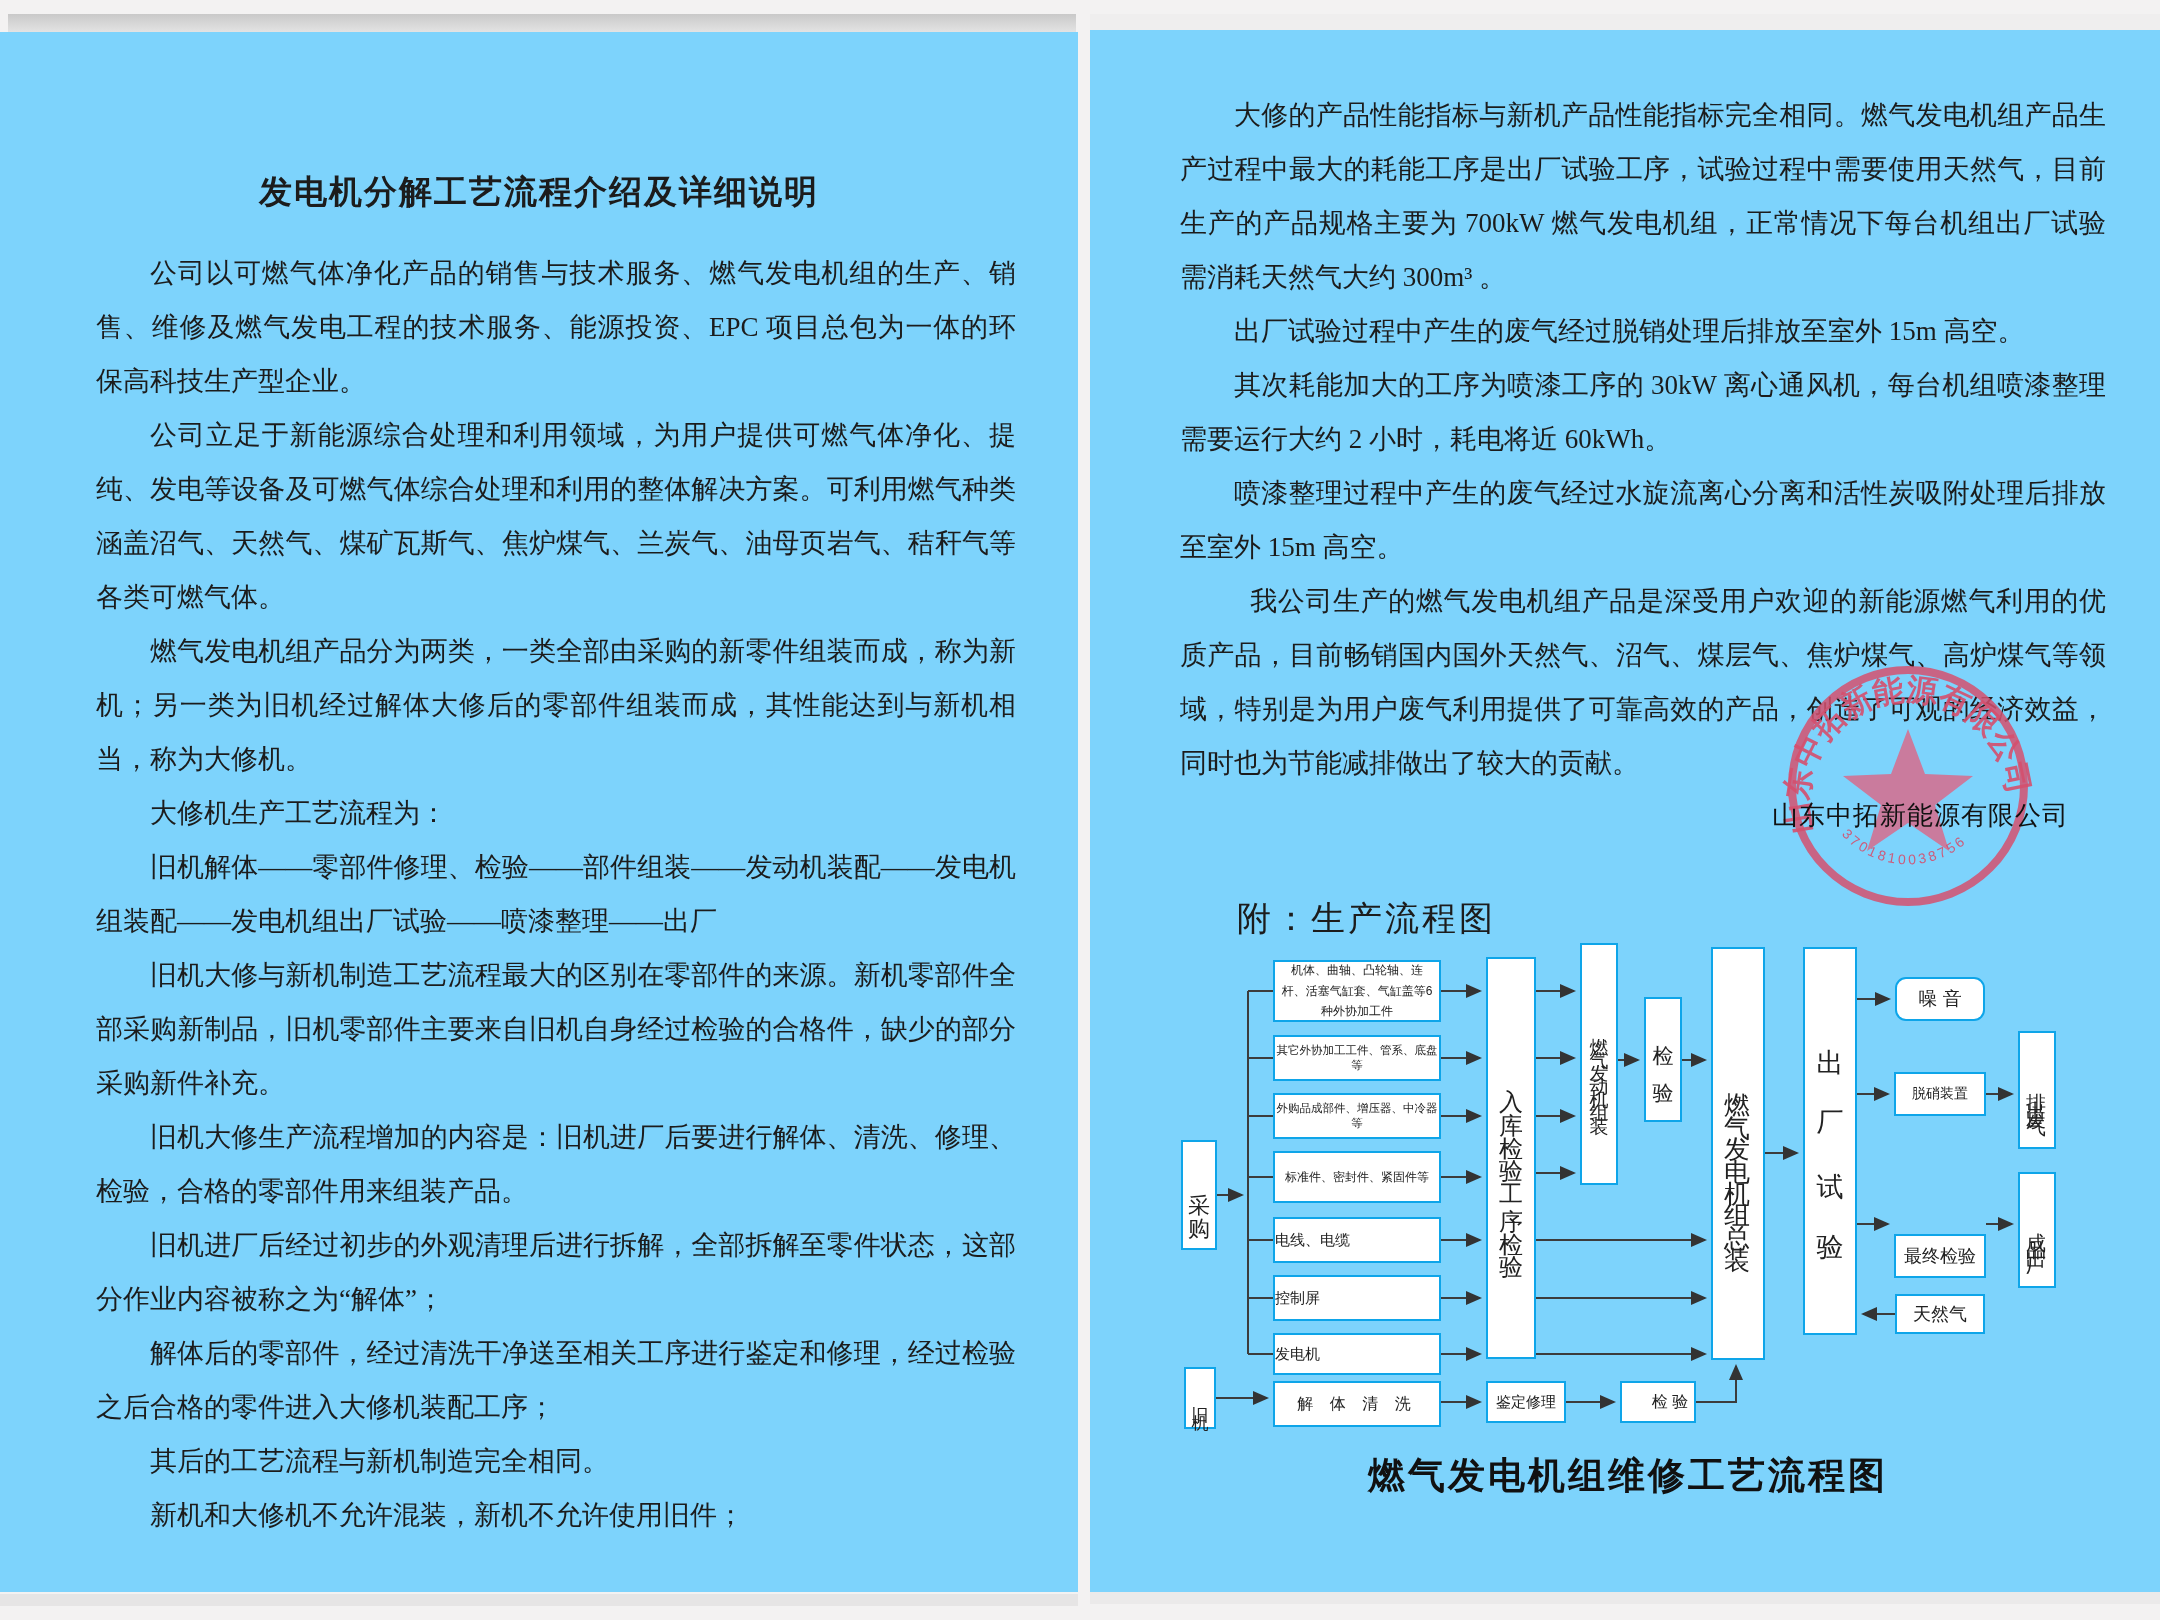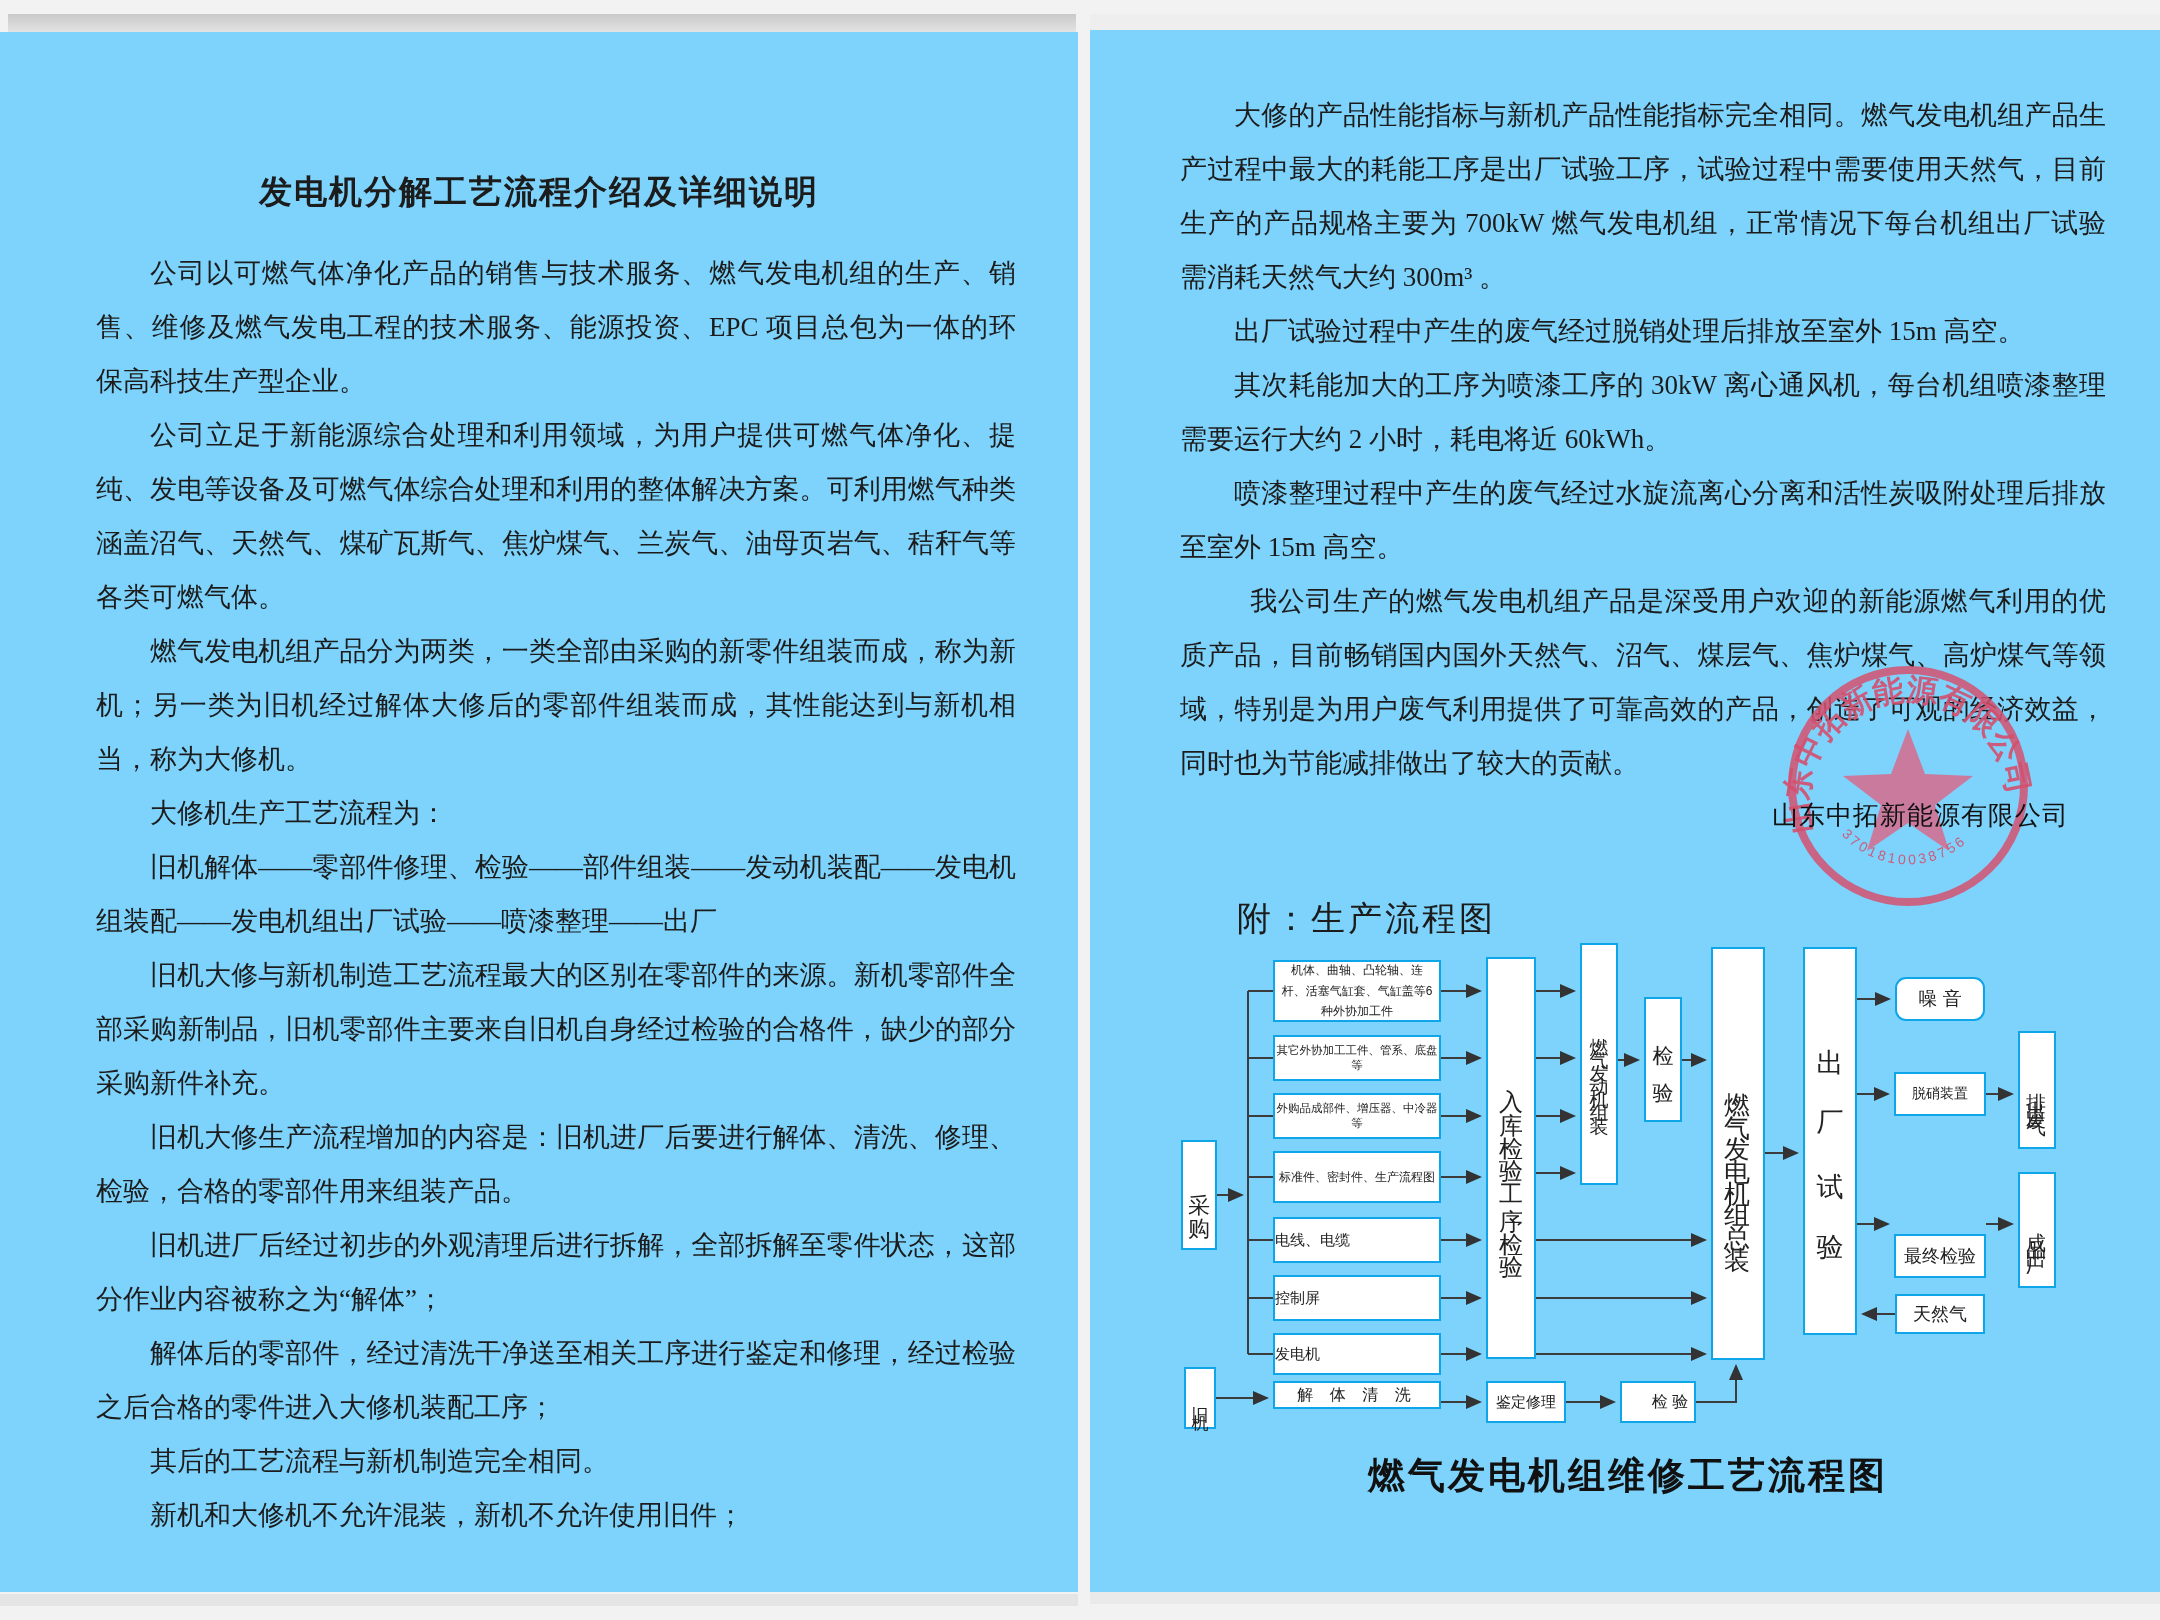--- a/index.html
+++ b/index.html
@@ -138,39 +138,39 @@
           <path d="M398,497 H446" marker-end="url(#ah)"></path>
           <path d="M528,497 H568 V461" marker-end="url(#ah)"></path>
         </g>
       </svg>
 
       <div class="fnode vtext" style="left:13px;top:235px;width:36px;height:110px;font-size:22px;letter-spacing:24px;padding-top:10px;">采购</div>
 
       <div class="fnode" style="left:105px;top:55px;width:168px;height:62px;font-size:12px;line-height:1.7;padding:2px 6px;">机体、曲轴、凸轮轴、连杆、活塞气缸套、气缸盖等6种外协加工件</div>
       <div class="fnode" style="left:105px;top:130px;width:168px;height:46px;font-size:11.5px;">其它外协加工工件、管系、底盘等</div>
       <div class="fnode" style="left:105px;top:188px;width:168px;height:46px;font-size:11.5px;">外购品成部件、增压器、中冷器等</div>
-      <div class="fnode" style="left:105px;top:246px;width:168px;height:52px;font-size:12px;">标准件、密封件、生产流程图</div>
+      <div class="fnode" style="left:105px;top:246px;width:168px;height:52px;font-size:12px;">标准件、密封件、紧固件等</div>
       <div class="fnode left-align" style="left:105px;top:312px;width:168px;height:46px;font-size:15px;">电线、电缆</div>
       <div class="fnode left-align" style="left:105px;top:370px;width:168px;height:46px;font-size:15px;">控制屏</div>
       <div class="fnode left-align" style="left:105px;top:428px;width:168px;height:42px;font-size:15px;">发电机</div>
 
       <div class="fnode vtext" style="left:318px;top:52px;width:50px;height:402px;font-size:24px;letter-spacing:24px;padding-top:14px;">入库检验工序检验</div>
       <div class="fnode vtext" style="left:412px;top:38px;width:38px;height:242px;font-size:19px;letter-spacing:13px;padding-top:8px;">燃气发动机组装</div>
       <div class="fnode vtext" style="left:476px;top:92px;width:38px;height:125px;font-size:21px;letter-spacing:38px;padding-top:12px;">检验</div>
       <div class="fnode vtext" style="left:543px;top:42px;width:54px;height:413px;font-size:26px;letter-spacing:22px;padding-top:12px;">燃气发电机组总装</div>
       <div class="fnode vtext" style="left:635px;top:42px;width:54px;height:388px;font-size:27px;letter-spacing:62px;padding-top:20px;">出厂试验</div>
 
       <div class="fnode" style="left:727px;top:72px;width:90px;height:44px;font-size:19px;border-radius:11px;">噪 音</div>
       <div class="fnode" style="left:726px;top:167px;width:92px;height:44px;font-size:14px;">脱硝装置</div>
       <div class="fnode vtext" style="left:850px;top:126px;width:38px;height:118px;font-size:20px;letter-spacing:8px;padding-top:6px;">排出废气</div>
       <div class="fnode" style="left:726px;top:297px;width:92px;height:44px;font-size:18px;margin-top:32px;">最终检验</div>
       <div class="fnode vtext" style="left:850px;top:267px;width:38px;height:116px;font-size:20px;letter-spacing:8px;padding-top:6px;">成品出厂</div>
       <div class="fnode" style="left:727px;top:389px;width:90px;height:40px;font-size:18px;">天然气</div>
 
       <div class="fnode vtext" style="left:16px;top:462px;width:32px;height:62px;font-size:17px;letter-spacing:8px;padding-top:6px;">旧机</div>
-      <div class="fnode" style="left:105px;top:476px;width:168px;height:28px;font-size:16px;letter-spacing:6px;">解 体 清 洗</div>
+      <div class="fnode" style="left:105px;top:476px;width:168px;height:46px;font-size:16px;letter-spacing:6px;">解 体 清 洗</div>
       <div class="fnode" style="left:318px;top:476px;width:80px;height:42px;font-size:15px;">鉴定修理</div>
       <div class="fnode" style="left:452px;top:476px;width:76px;height:42px;font-size:16px;padding-left:24px;">检 验</div>
 
       <div class="flow-caption">燃气发电机组维修工艺流程图</div>
     </div>
   </div>
 </div>
 
 </body></html>

